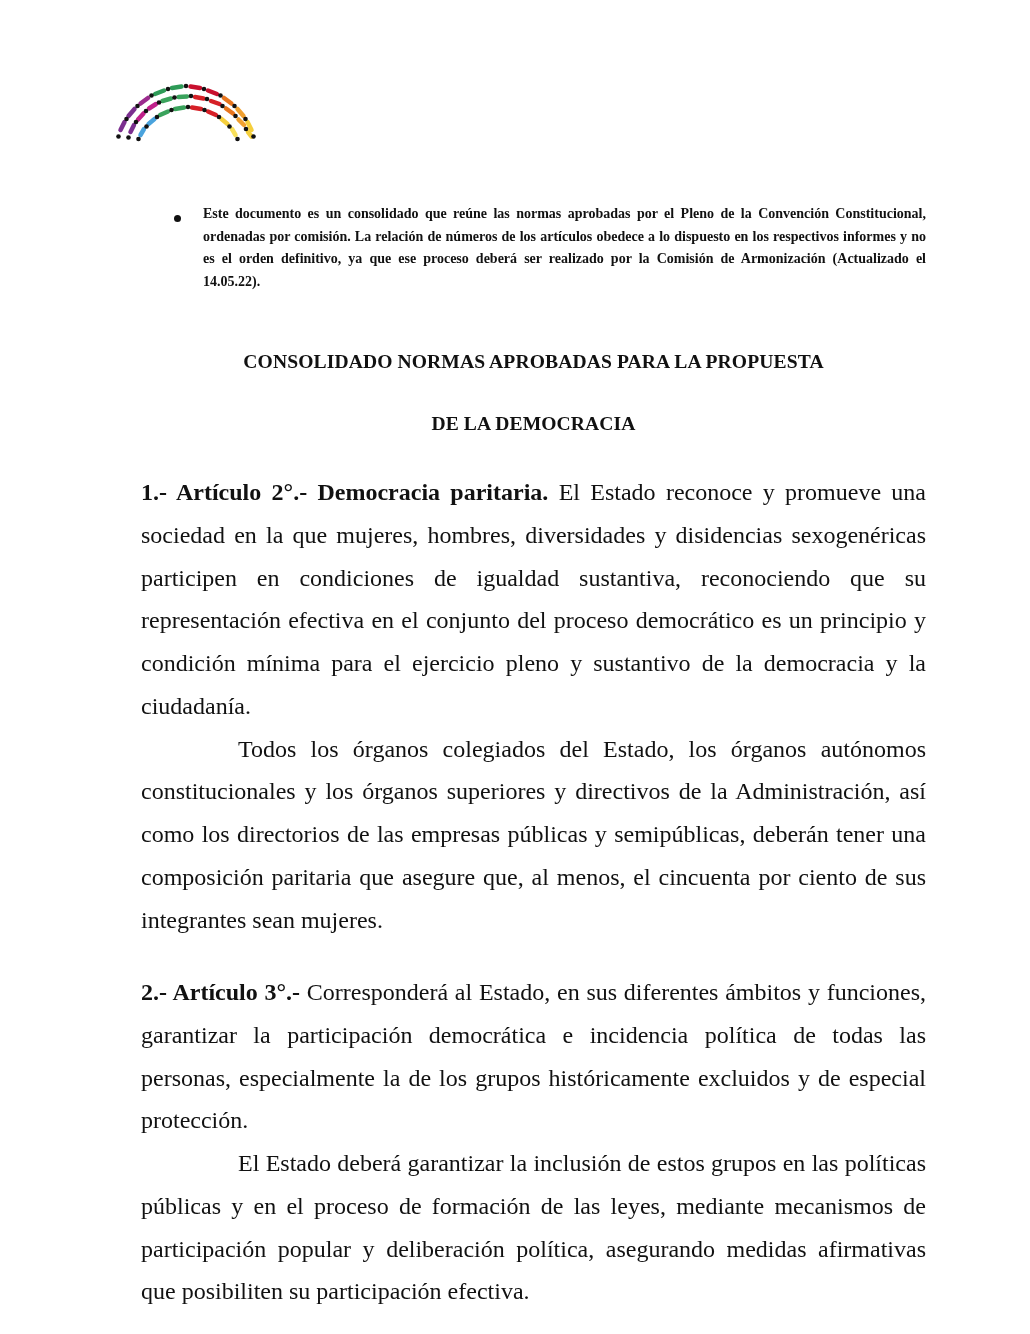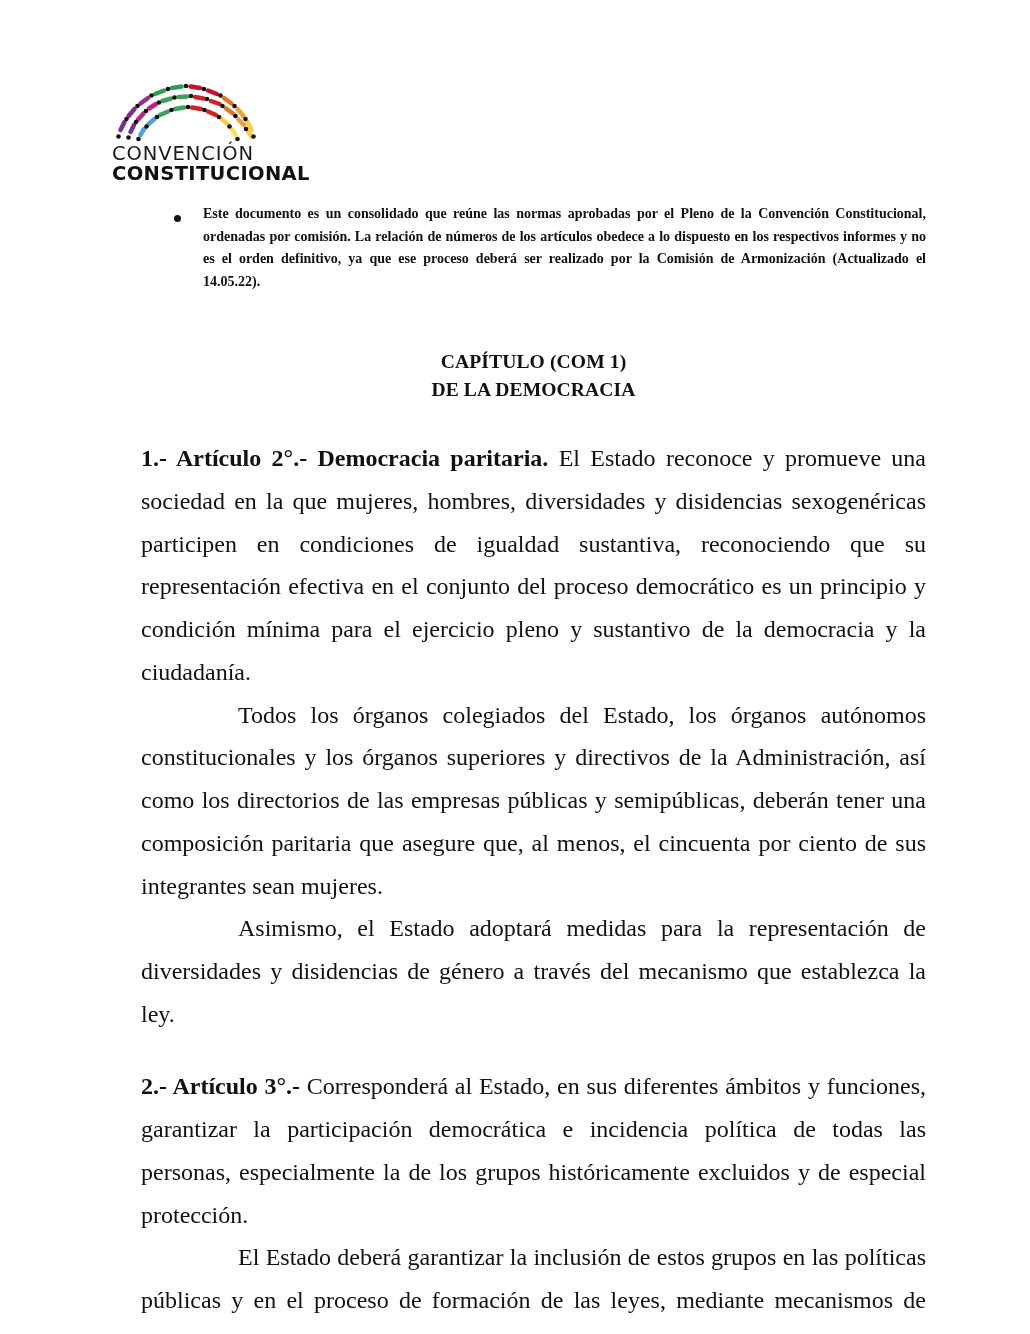--- a/index.html
+++ b/index.html
@@ -203,46 +203,41 @@
         <circle cx="69" cy="93" r="4.6"></circle>
         <circle cx="90" cy="74" r="4.6"></circle>
         <circle cx="119" cy="60" r="4.6"></circle>
         <circle cx="152" cy="54" r="4.6"></circle>
         <circle cx="185" cy="60" r="4.6"></circle>
         <circle cx="214" cy="74" r="4.6"></circle>
         <circle cx="235" cy="93" r="4.6"></circle>
         <circle cx="251" cy="118" r="4.6"></circle>
       </g>
     </svg>
-    <div class="logo-wordmark">
-      <span class="logo-line1">CONVENCIÓN</span>
-      <span class="logo-line2">CONSTITUCIONAL</span>
-    </div>
   </div>
 
   <div class="content">
 
     <p class="notice">
       <span class="bullet-dot"></span><span>Este documento es un consolidado que reúne las normas aprobadas por el Pleno de la Convención Constitucional, ordenadas por comisión. La relación de números de los artículos obedece a lo dispuesto en los respectivos informes y no es el orden definitivo, ya que ese proceso deberá ser realizado por la Comisión de Armonización (Actualizado el 14.05.22).</span>
     </p>
 
     <div class="title-block">
+      <div class="doc-title">CONSOLIDADO NORMAS APROBADAS PARA LA PROPUESTA</div>
     </div>
 
     <div class="chapter-block">
-      <div class="chapter-title">CAPÍTULO (COM 1)</div>
       <div class="chapter-title">DE LA DEMOCRACIA</div>
     </div>
 
     <div class="articles">
 
       <div class="article">
         <p class="para"><span class="lead">1.- Artículo 2°.- Democracia paritaria.</span><span> El Estado reconoce y promueve una sociedad en la que mujeres, hombres, diversidades y disidencias sexogenéricas participen en condiciones de igualdad sustantiva, reconociendo que su representación efectiva en el conjunto del proceso democrático es un principio y condición mínima para el ejercicio pleno y sustantivo de la democracia y la ciudadanía.</span></p>
         <p class="para indent">Todos los órganos colegiados del Estado, los órganos autónomos constitucionales y los órganos superiores y directivos de la Administración, así como los directorios de las empresas públicas y semipúblicas, deberán tener una composición paritaria que asegure que, al menos, el cincuenta por ciento de sus integrantes sean mujeres.</p>
-        <p class="para indent">Asimismo, el Estado adoptará medidas para la representación de diversidades y disidencias de género a través del mecanismo que establezca la ley.</p>
       </div>
 
       <div class="article">
         <p class="para"><span class="lead">2.- Artículo 3°.-</span><span> Corresponderá al Estado, en sus diferentes ámbitos y funciones, garantizar la participación democrática e incidencia política de todas las personas, especialmente la de los grupos históricamente excluidos y de especial protección.</span></p>
         <p class="para indent">El Estado deberá garantizar la inclusión de estos grupos en las políticas públicas y en el proceso de formación de las leyes, mediante mecanismos de participación popular y deliberación política, asegurando medidas afirmativas que posibiliten su participación efectiva.</p>
       </div>
 
     </div>
   </div>
 </div>

